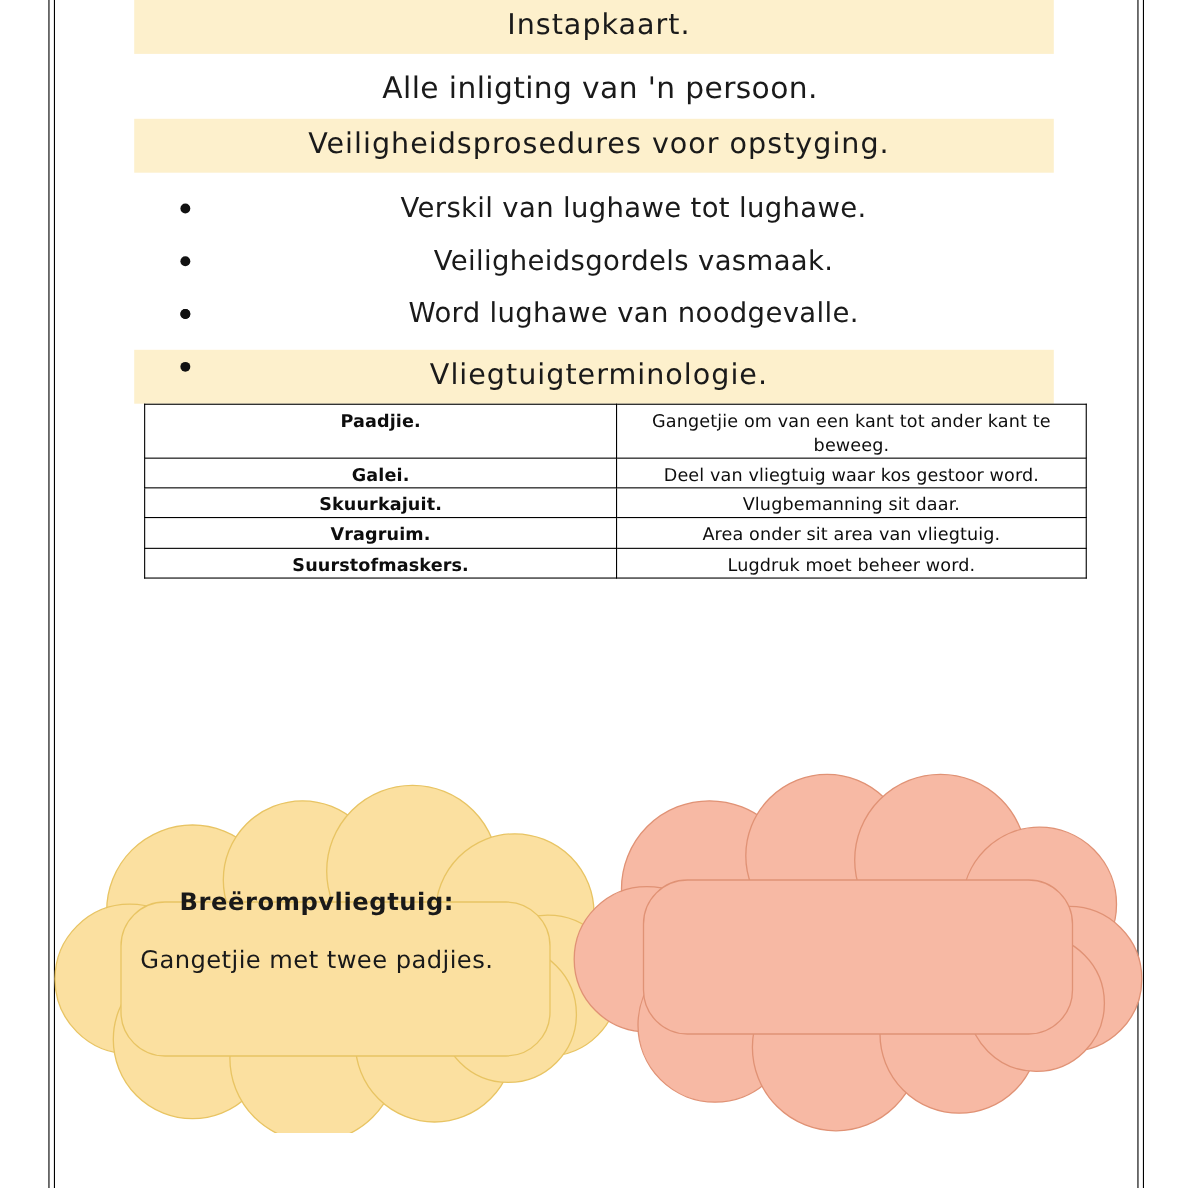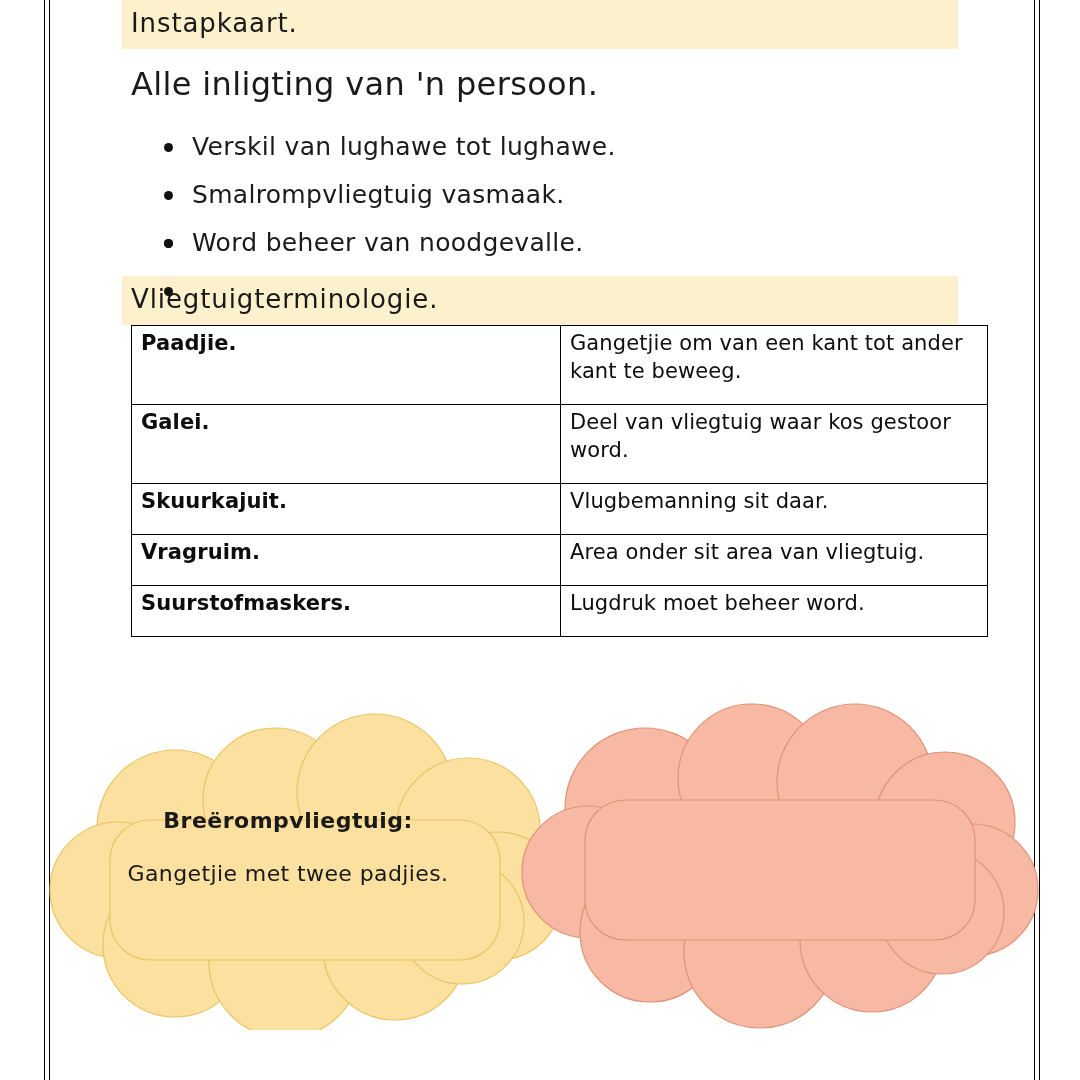--- a/index.html
+++ b/index.html
@@ -42,41 +42,42 @@
     font-family: "DejaVu Sans", sans-serif;
     opacity: .35;
   }
 
   
   .content {
     position: absolute;
     left: 122px;
     top: 0;
     width: 838px;
+    text-align: center;
   }
 
   
   .band {
     background: #fdf0cc;
     padding: 9px 0 11px 9px;
     box-sizing: border-box;
     width: 836px;
   }
   .band-text {
     font-family: "DejaVu Sans", sans-serif;
     font-size: 26px;
     letter-spacing: .9px;
     color: #1a1a1a;
     line-height: 1.12;
     white-space: nowrap;
   }
 
   .para {
     font-family: "DejaVu Sans", sans-serif;
-    font-size: 32px;
+    font-size: 27px;
     letter-spacing: .35px;
     color: #1a1a1a;
     padding: 16px 0 12px 9px;
   }
 
   
   ul.bullets {
     list-style: none;
     margin: 17px 0 0 0;
     padding: 0 0 0 42px;
@@ -103,23 +104,23 @@
   
   .table-wrap { margin-top: 0; padding-left: 9px; }
   table.terms {
     border-collapse: collapse;
     width: 818px;
     table-layout: fixed;
   }
   table.terms td {
     border: 1.7px solid #000;
     vertical-align: top;
-    padding: 4px 9px 18px 9px;
-    font-family: "DejaVu Sans", sans-serif;
-    font-size: 21px;
+    padding: 4px 9px 1px 9px;
+    font-family: "DejaVu Sans", sans-serif;
+    font-size: 16px;
     letter-spacing: .1px;
     color: #0d0d0d;
     line-height: 1.33;
   }
   table.terms td.term {
     width: 410px;
     font-weight: bold;
   }
   table.terms td.def { width: 408px; }
 
@@ -162,35 +163,38 @@
 
 <div class="clipped-topline"></div>
 
 <div class="content">
 
   <div class="band">
     <div class="band-text">Instapkaart.</div>
   </div>
   <div class="para">Alle inligting van 'n persoon.</div>
 
+  <div class="band">
+    <div class="band-text">Veiligheidsprosedures voor opstyging.</div>
+  </div>
   <ul class="bullets">
     <li>
       <span class="dot"></span>
       <span>Verskil van lughawe tot lughawe.</span>
     </li>
     <li>
       <span class="dot"></span>
-      <span>Smalrompvliegtuig  vasmaak.</span>
-    </li>
-    <li>
-      <span class="dot"></span>
-    </li>
-    <li>
-      <span class="dot"></span>
-      <span>Word beheer van noodgevalle.</span>
+      <span>Veiligheidsgordels  vasmaak.</span>
+    </li>
+    <li>
+      <span class="dot"></span>
+    </li>
+    <li>
+      <span class="dot"></span>
+      <span>Word lughawe van noodgevalle.</span>
     </li>
     <li>
       <span class="dot"></span>
     </li>
   </ul>
 
   <div class="band" style="margin-top:19px">
     <div class="band-text">Vliegtuigterminologie.</div>
   </div>
 

